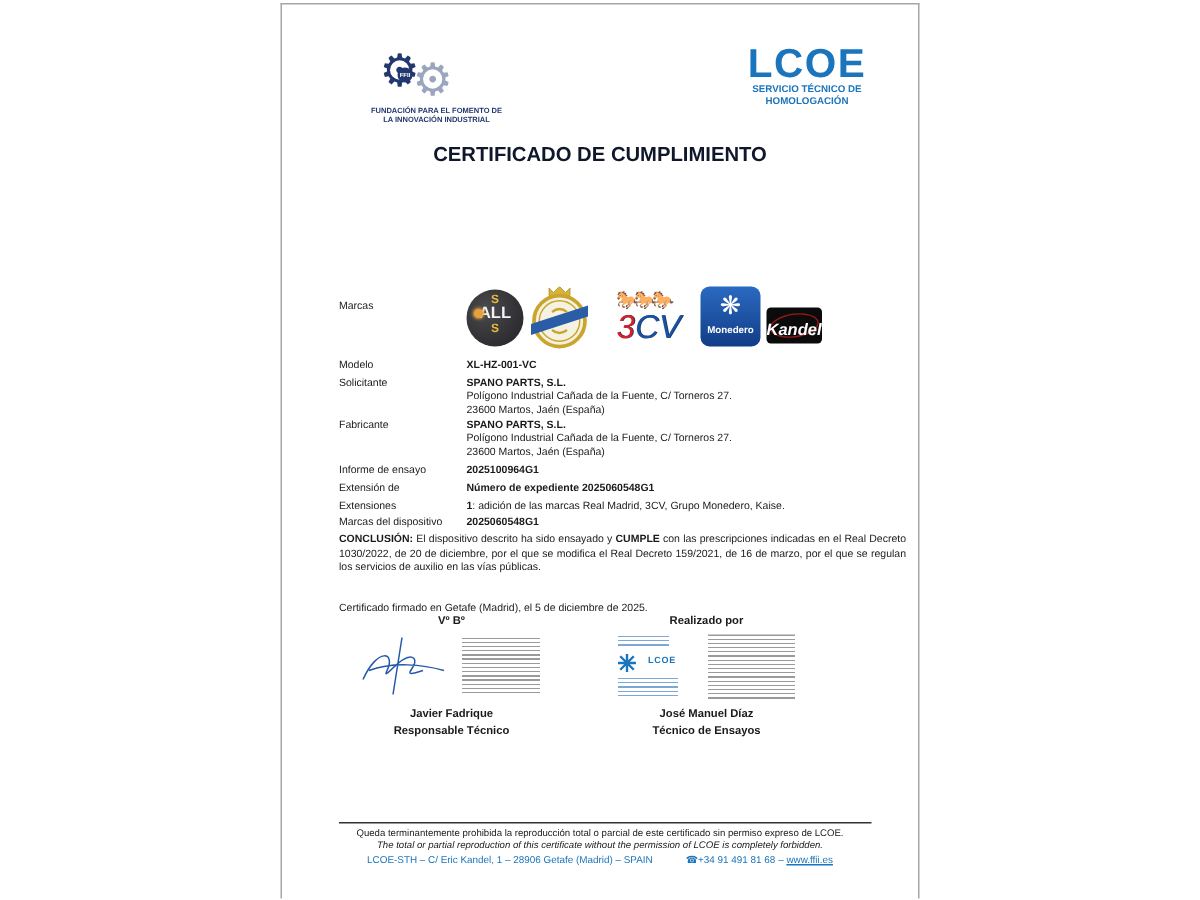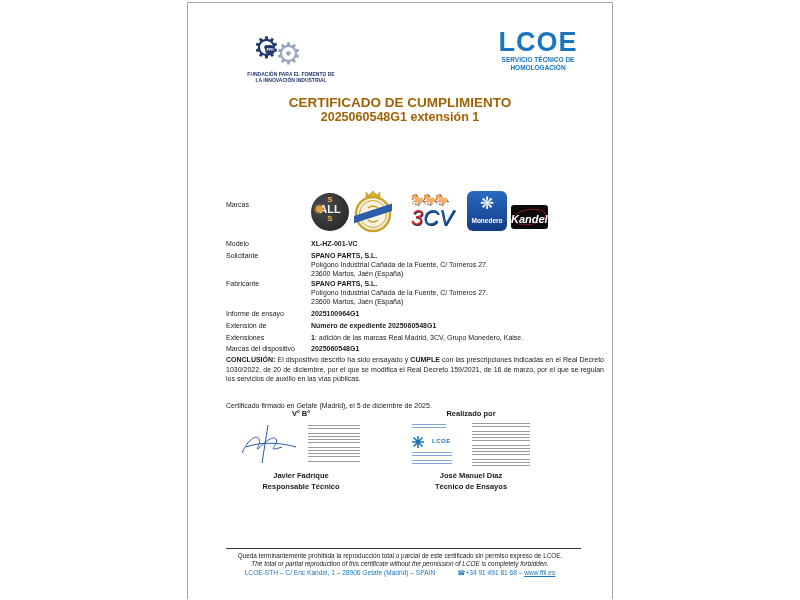--- a/index.html
+++ b/index.html
@@ -16,21 +16,21 @@
   .gear.light { left:44px; top:8px; color:#9aa6bd; }
   .gear-core { position:absolute; left:34px; top:14px; font-size:4px; font-weight:bold; color:#fff;
                background:#23386e; border-radius:50%; width:10px; height:10px; line-height:10px; }
   .ffii-caption { margin-top:2px; font-size:5px; font-weight:bold; color:#23386e; line-height:6px; }
 
   .lcoe-logo { position:absolute; left:300px; top:26px; width:100px; text-align:center; }
   .lcoe-word { font-size:27px; font-weight:bold; color:#1b75bc; letter-spacing:1px; line-height:27px; }
   .lcoe-sub { font-size:6.5px; font-weight:bold; color:#1b75bc; line-height:8px; }
 
   
-  .doc-title { position:absolute; top:92px; width:100%; text-align:center; color:#a16207; font-weight:bold; }
+  .doc-title { position:absolute; top:92px; width:100%; text-align:center; color:#0f172a; font-weight:bold; }
   .doc-title .t1 { font-size:13.5px; line-height:15px; }
   .doc-title .t2 { font-size:12.5px; line-height:14px; }
 
   
   .subject-box { position:absolute; left:9px; top:135px; width:407px; height:43px;
                  border:1px solid #4d4d4d; text-align:center; padding-top:3px; }
   .subject-title { font-size:14px; font-weight:bold; line-height:16px; }
   .subject-sub { font-size:6.4px; font-weight:bold; line-height:8px; padding:1px 8px 0 8px; }
 
   
@@ -114,21 +114,20 @@
   </div>
 
   <div class="lcoe-logo">
     <div class="lcoe-word">LCOE</div>
     <div class="lcoe-sub">SERVICIO TÉCNICO DE</div>
     <div class="lcoe-sub">HOMOLOGACIÓN</div>
   </div>
 
   <div class="doc-title">
     <div class="t1">CERTIFICADO DE CUMPLIMIENTO</div>
-    <div class="t2">2025060548G1 extensión 1</div>
   </div>
 
 
   <div class="frow" style="top:197px">
     <span class="lbl">Marcas</span>
   </div>
   <div class="brands">
     <div class="brand soall">
       <span class="s-top">S</span>
       <span class="mid"><span class="sun"></span><span>ALL</span></span>

